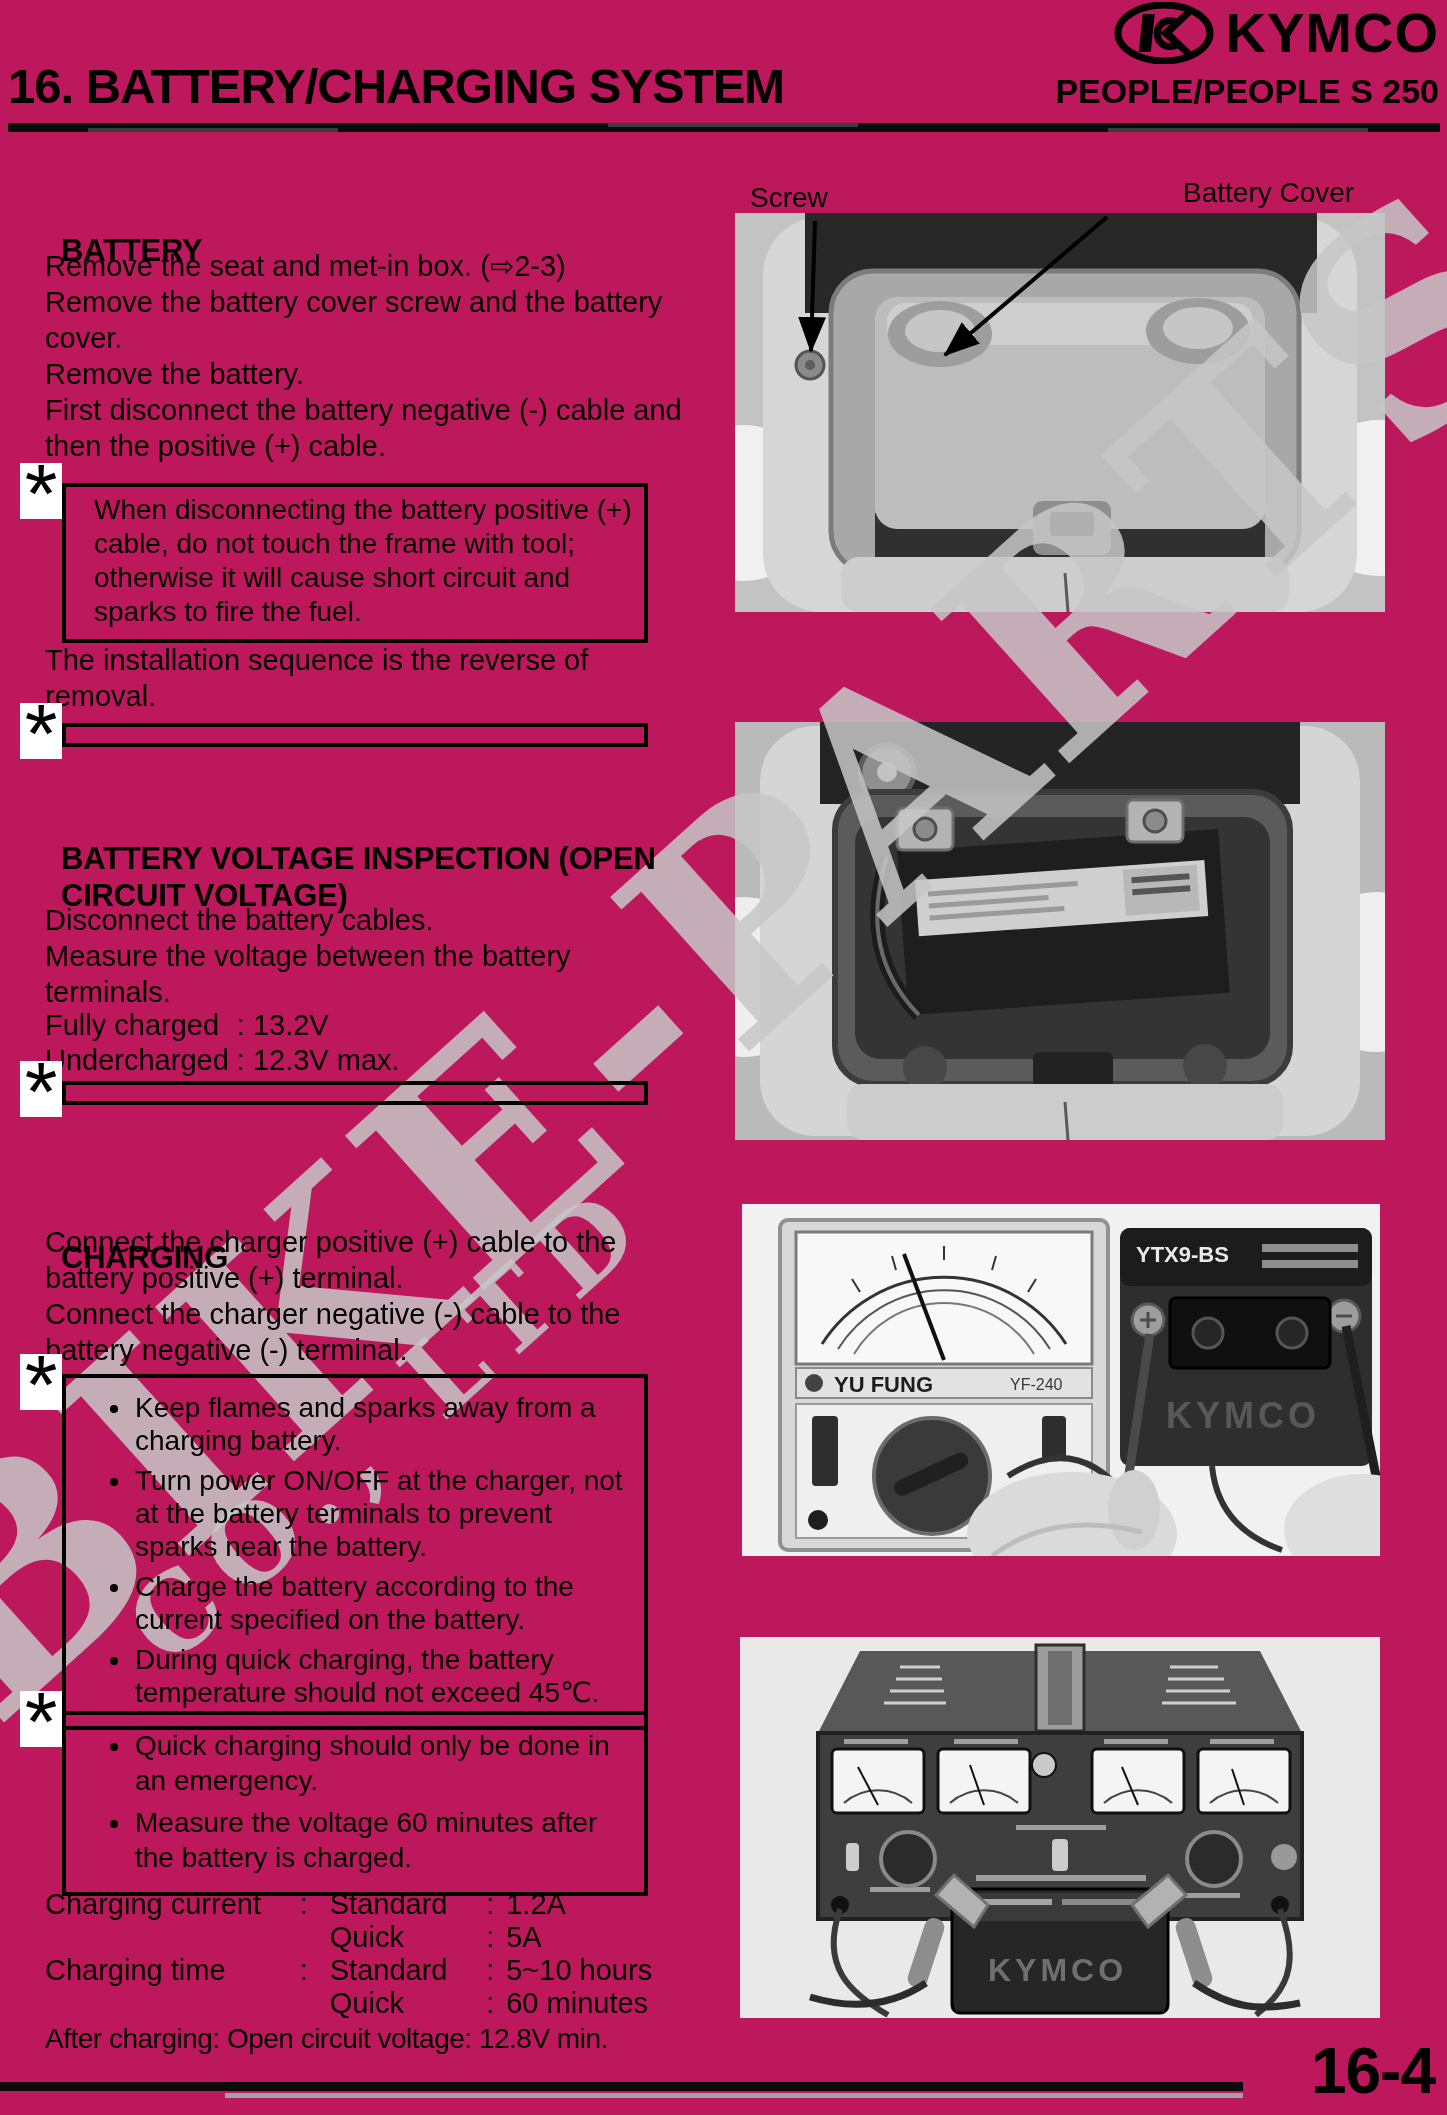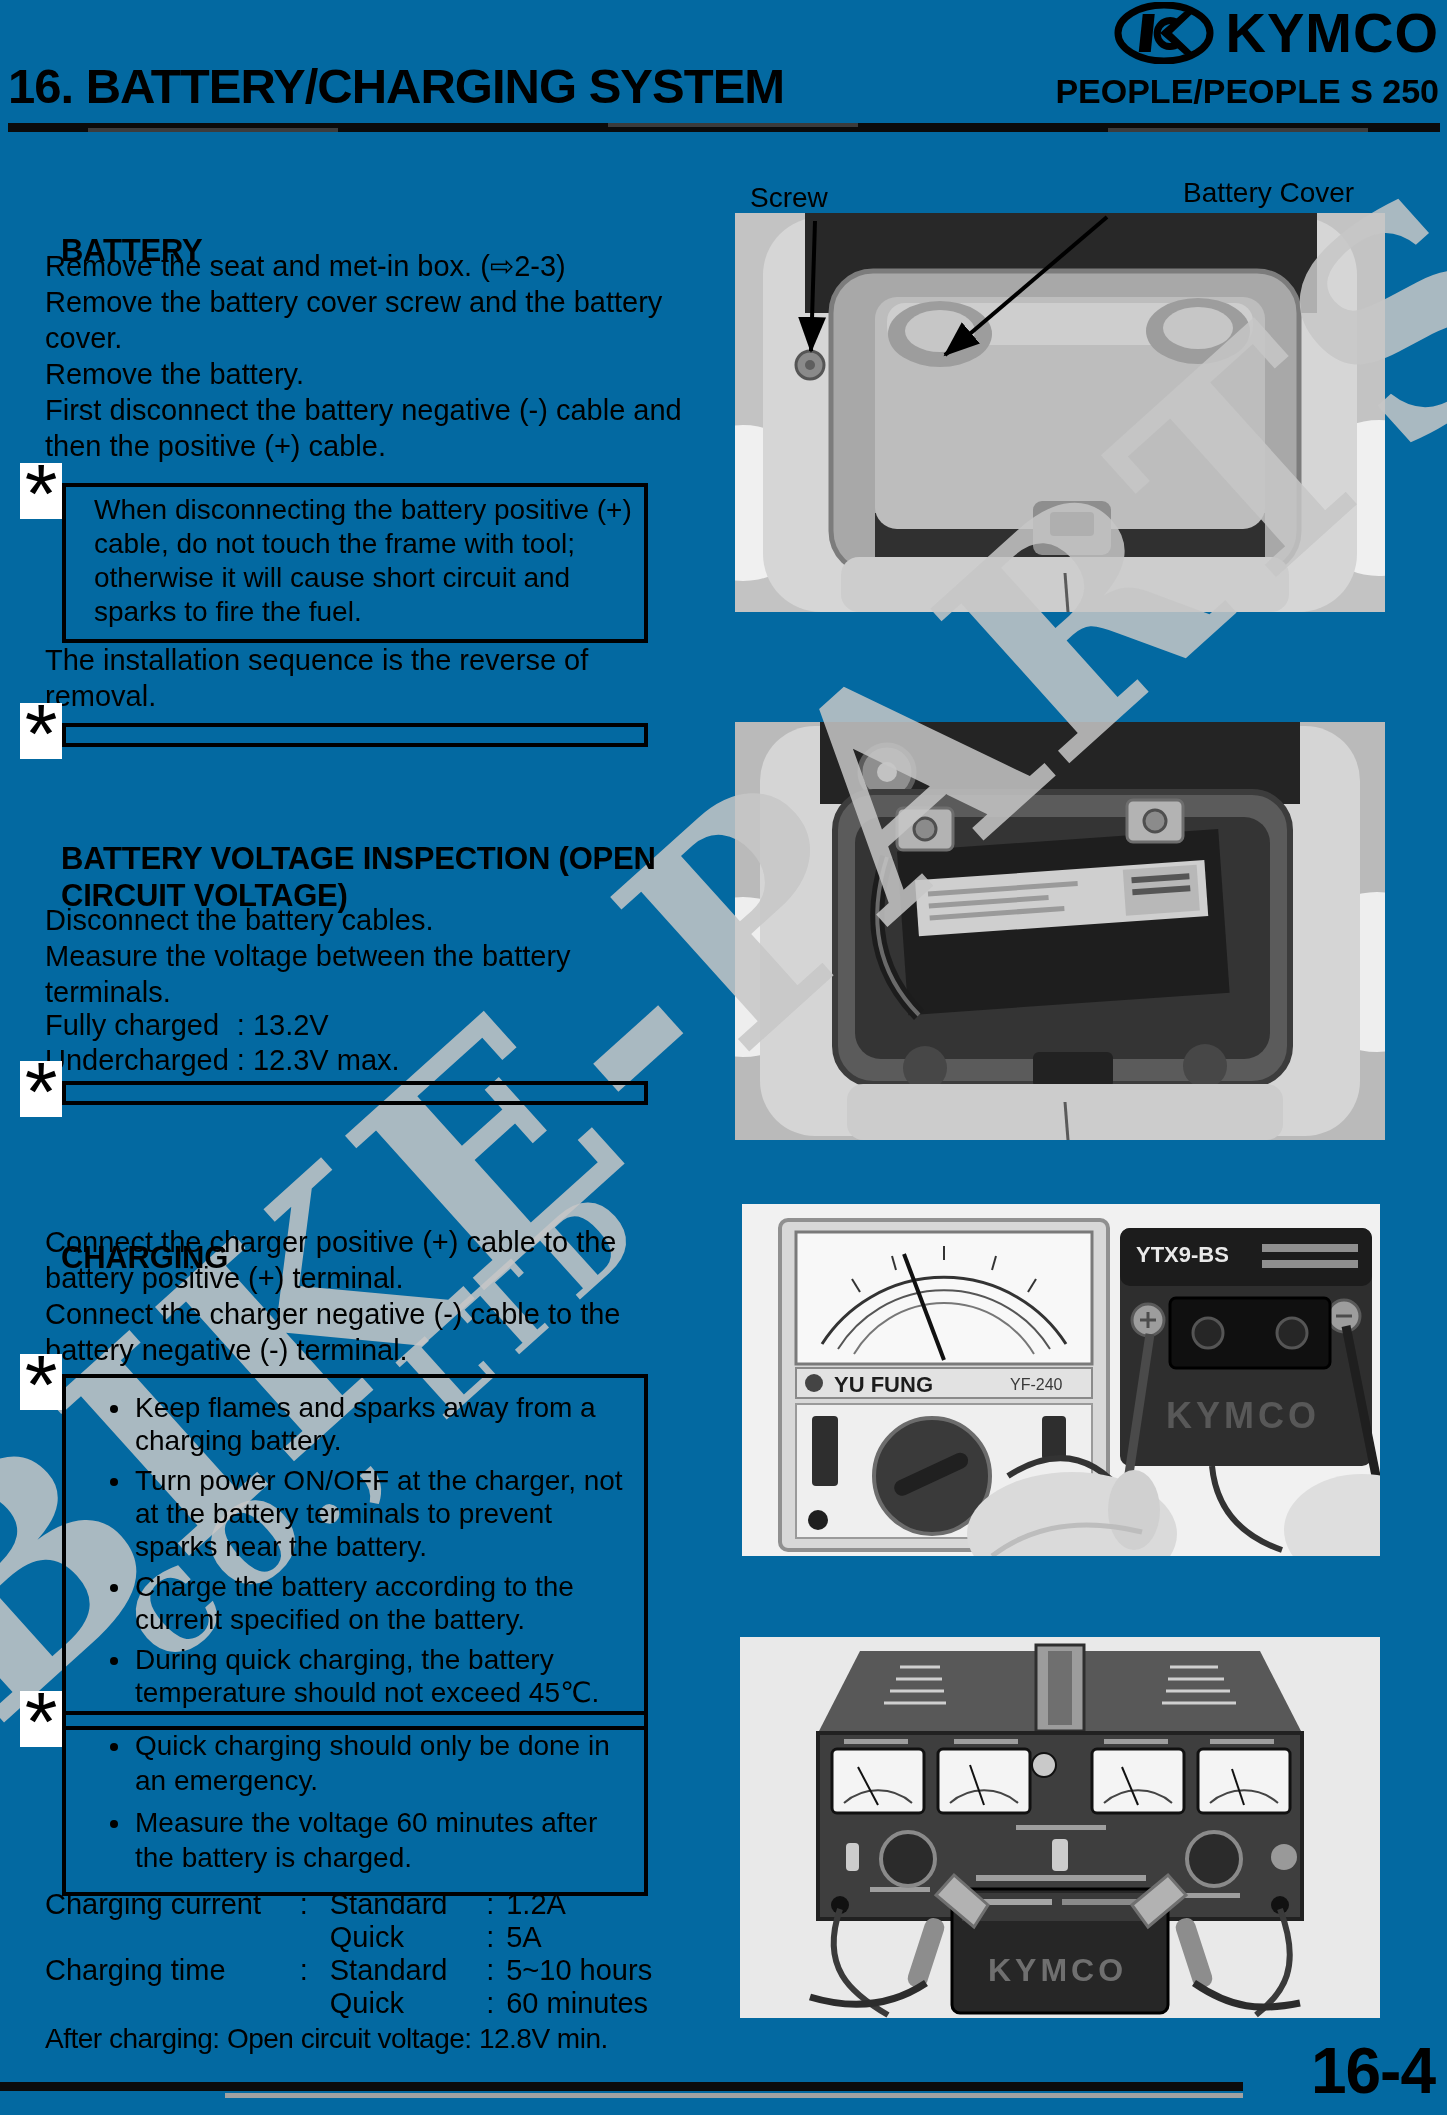--- a/index.html
+++ b/index.html
@@ -1,16 +1,16 @@
 <!DOCTYPE html>
 <html><head>
 <meta charset="utf-8">
 <style>
   html,body{margin:0;padding:0;background:#888;}
-  .page{position:relative;width:1447px;height:2115px;background:#0369a1;margin:0 auto;
+  .page{position:relative;width:1447px;height:2115px;background:#be185d;margin:0 auto;
         font-family:"Liberation Sans","DejaVu Sans",sans-serif;color:#000;overflow:hidden;}
   
   .logo{position:absolute;top:2px;right:8px;display:flex;align-items:center;gap:12px;z-index:6;}
   .logo-text{font-size:56px;font-weight:bold;letter-spacing:1px;line-height:60px;}
   .page-title{position:absolute;left:8px;top:58px;font-size:49px;font-weight:bold;letter-spacing:-1px;z-index:6;}
   .model-name{position:absolute;right:8px;top:72px;font-size:34px;font-weight:bold;z-index:6;}
   .header-rule{position:absolute;left:8px;top:123px;width:1432px;height:9px;background:#0b0b0b;z-index:6;}
   .header-rule .seg{position:absolute;top:0;height:4px;background:#3c3c3c;}
   
   .blk{position:absolute;left:45px;width:645px;z-index:6;}

